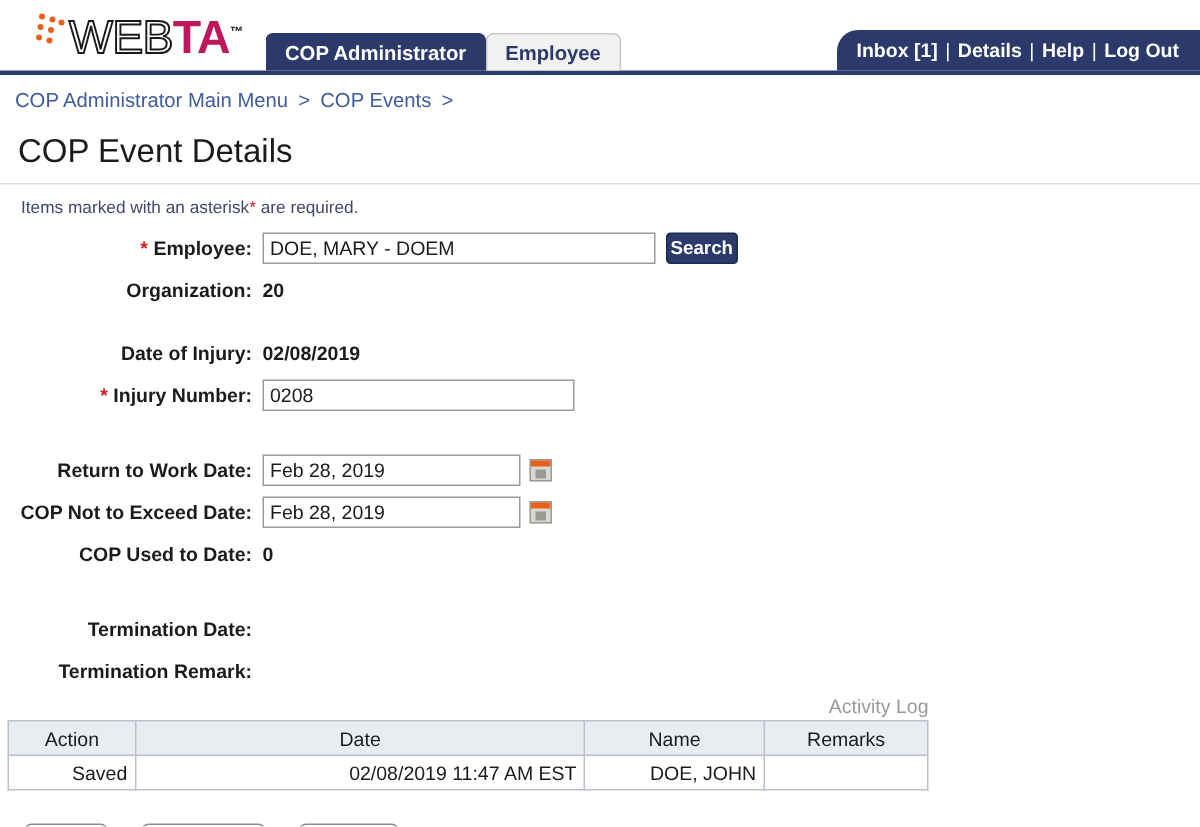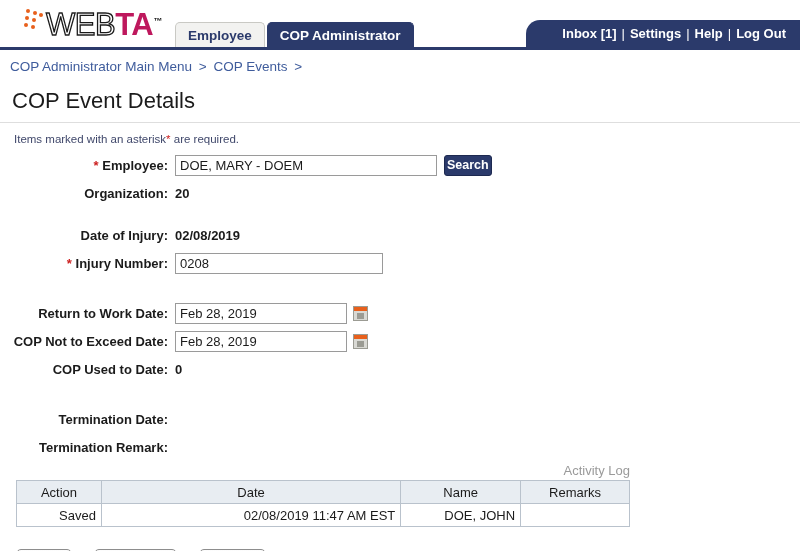--- a/index.html
+++ b/index.html
@@ -89,21 +89,21 @@
     margin-left: 2px;
   }
 
   .navbar {
     position: absolute;
     right: 0; bottom: 0;
     height: 27px;
     background: #2b3a6b;
     color: #ffffff;
     border-radius: 14px 0 0 0;
-    padding: 0 14px 0 36px;
+    padding: 0 14px 0 13px;
     display: flex; align-items: center;
     font-size: 13px;
     font-weight: bold;
     white-space: nowrap;
   }
   .navbar a { color: #fff; text-decoration: none; cursor: pointer; }
   .navbar .sep { padding: 0 5px; font-weight: normal; }
 
   
   .breadcrumb {
@@ -213,21 +213,21 @@
     width: 7px; height: 6px;
     background: #9b9b93;
   }
 
   .gap-sm { height: 14px; }
   .gap-md { height: 22px; }
 
   
   .log-wrap {
     margin-top: 4px;
-    padding-left: 16px;
+    padding-left: 5px;
   }
   .log-title {
     width: 614px;
     text-align: right;
     font-size: 13px;
     color: #9a9a9a;
     padding-bottom: 2px;
   }
   table.log {
     border-collapse: collapse;
@@ -289,32 +289,32 @@
       <i style="left:15px; top:4px;"></i>
       <i style="left:1px;  top:7px;"></i>
       <i style="left:8px;  top:9px;"></i>
       <i style="left:0px;  top:14px;"></i>
       <i style="left:7px;  top:16px;"></i>
     </span>
     <span class="logo-text"><span class="logo-web">WEB</span><span class="logo-ta">TA</span><span class="logo-tm">™</span></span>
   </div>
 
   <div class="tabs">
+    <div class="tab tab-active">
+      <span>COP Administrator</span>
+    </div>
     <div class="tab tab-inactive">
       <span>Employee</span>
     </div>
-    <div class="tab tab-active">
-      <span>COP Administrator</span>
-    </div>
   </div>
 
   <div class="navbar">
     <a>Inbox [1]</a>
     <span class="sep">|</span>
-    <a>Settings</a>
+    <a>Details</a>
     <span class="sep">|</span>
     <a>Help</a>
     <span class="sep">|</span>
     <a>Log Out</a>
   </div>
 </div>
 
 <div class="breadcrumb">
   <a>COP Administrator Main Menu</a>
   <span class="bc-sep">&gt;</span>

